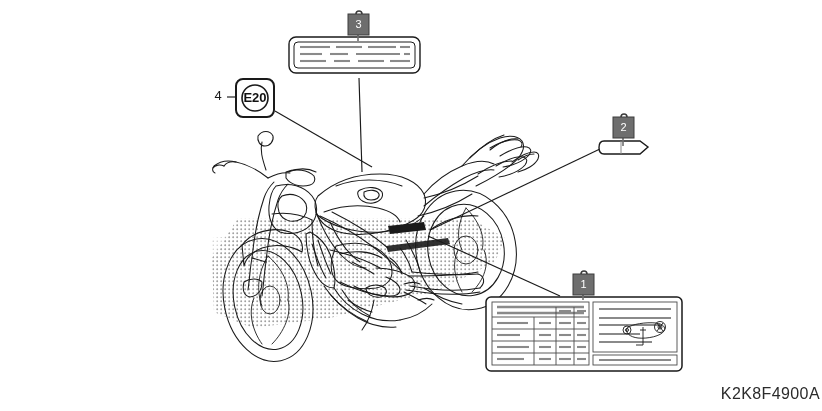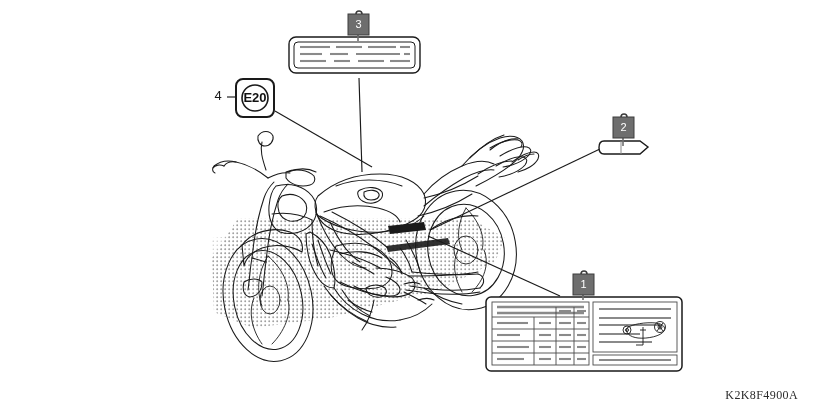--- a/index.html
+++ b/index.html
@@ -21,24 +21,24 @@
   #diagram-svg {
     position: absolute;
     left: 0;
     top: 0;
     width: 822px;
     height: 411px;
     display: block;
   }
   .part-number {
     position: absolute;
-    right: 24px;
+    right: 2px;
     bottom: 8px;
-    font-family: Liberation Serif, serif;
-    font-size: 12px;
+    font-family: Liberation Sans, sans-serif;
+    font-size: 16px;
     letter-spacing: 0.4px;
     color: #2b2b2b;
     white-space: nowrap;
   }
   text.badge-num {
     font-family: "Liberation Sans", sans-serif;
     font-size: 11px;
     fill: #ffffff;
     text-anchor: middle;
     dominant-baseline: middle;

